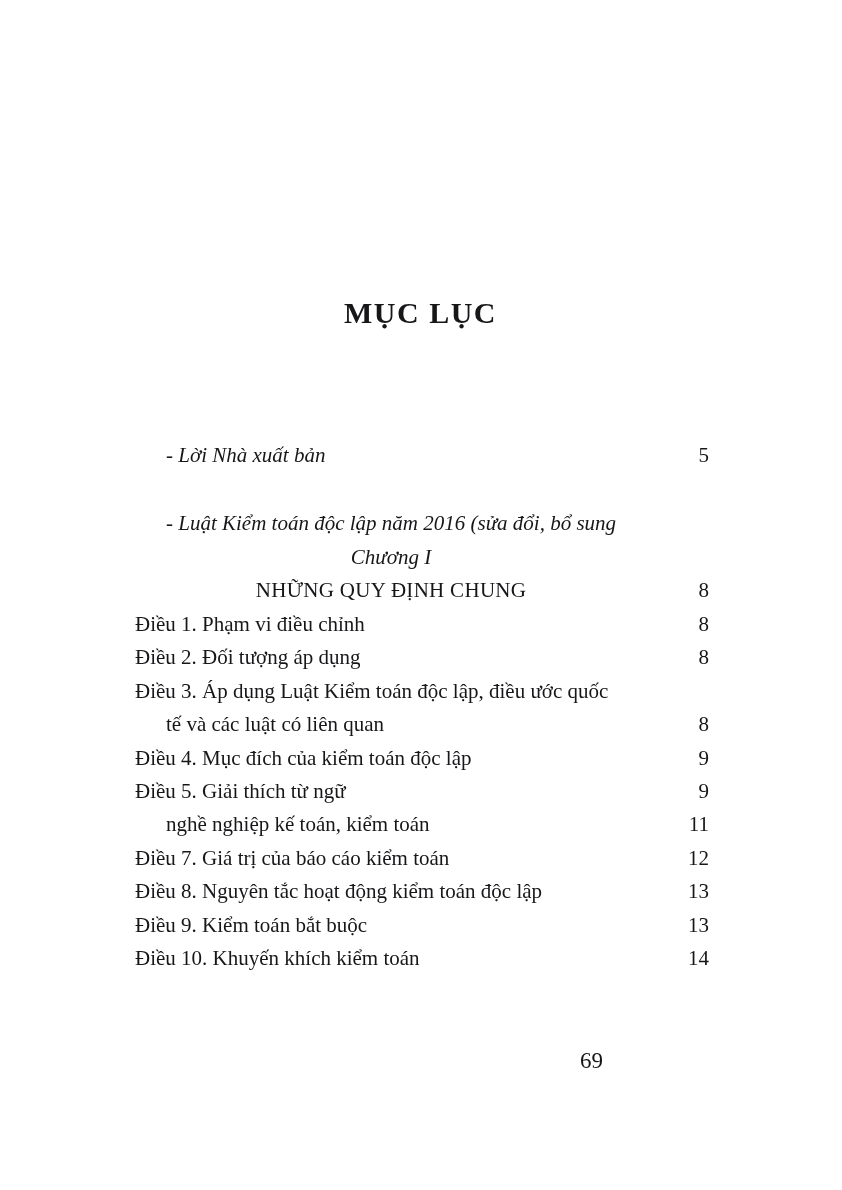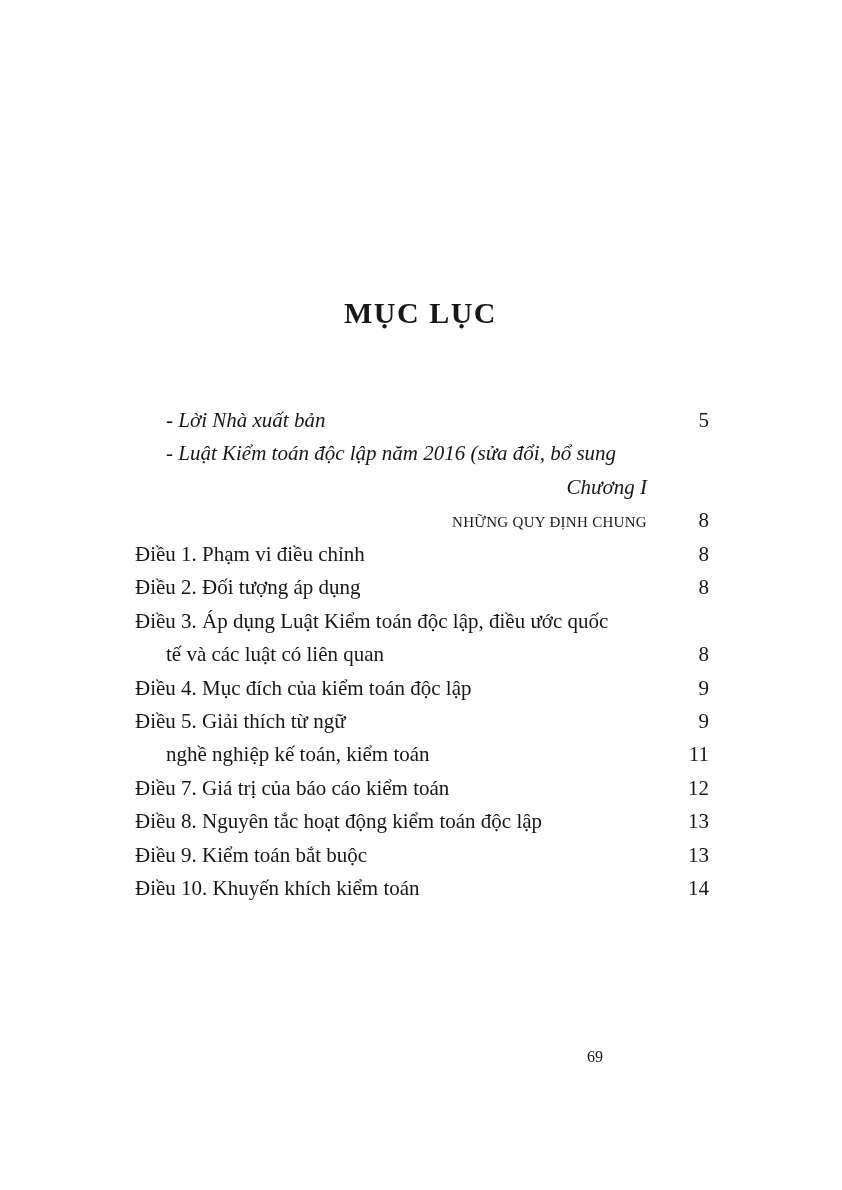--- a/index.html
+++ b/index.html
@@ -61,44 +61,45 @@
     text-align: right;
     font-size: 21px;
     line-height: 1.45;
     padding-right: 4px;
   }
   .italic {
     font-style: italic;
   }
   .center-block {
     flex: 1 1 auto;
-    text-align: right;
+    text-align: center;
     font-size: 21px;
     line-height: 1.45;
     padding-right: 14px;
   }
   .indent-cont {
     padding-left: 31px;
+    margin-top: 35px;
   }
   .chapter-label {
     font-style: italic;
     font-size: 21px;
   }
   .chapter-heading {
-    font-size: 15px;
+    font-size: 21px;
     letter-spacing: 0.3px;
   }
   .folio {
     position: absolute;
     left: 0;
     top: 1048px;
     width: 732px;
     text-align: right;
     padding-right: 129px;
-    font-size: 16px;
+    font-size: 23px;
     box-sizing: border-box;
   }
 </style>
 </head>
 <body>
 
 <div class="page">
 
   <div class="title">MỤC LỤC</div>
 

